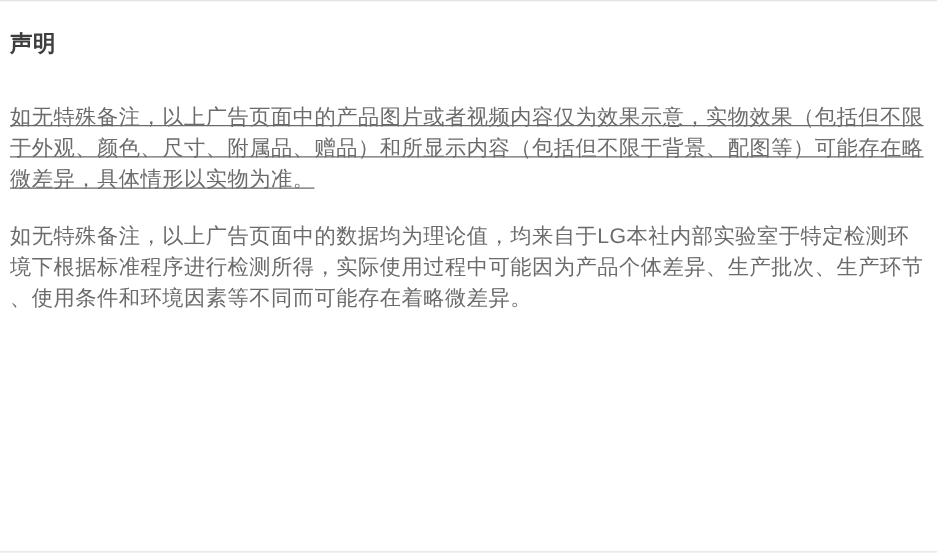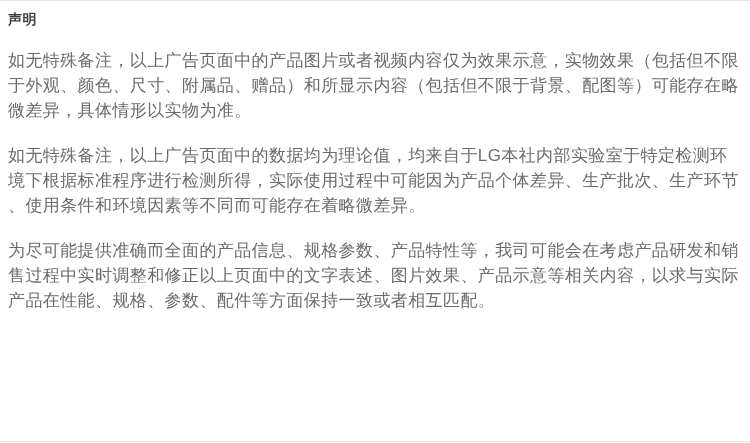--- a/index.html
+++ b/index.html
@@ -24,52 +24,52 @@
     border-top: 1px solid #e4e4e4;
   }
   .divider-top { top: 0; }
   .divider-bottom { bottom: 1px; }
   .content {
     box-sizing: border-box;
     width: 750px;
     padding: 0 8px;
   }
   .section-title {
-    margin: 7px 0 0 0;
-    font-size: 14px;
+    margin: 23px 0 0 0;
+    font-size: 18px;
     line-height: 25px;
     font-weight: bold;
     color: #3e3e3e;
     letter-spacing: 0.4px;
   }
   .para {
     margin: 20px 0 0 0;
     font-size: 17px;
     line-height: 25px;
     color: #6b6b6b;
     letter-spacing: 0.4px;
     text-align: left;
     word-break: break-all;
     line-break: anywhere;
   }
   .para:first-of-type {
-    margin-top: 16px;
+    margin-top: 33px;
+    text-decoration: underline;
   }
 </style>
 </head>
 <body>
 
 <div class="page">
   <div class="divider divider-top"></div>
 
   <div class="content">
     <h2 class="section-title">声明</h2>
 
     <p class="para">如无特殊备注，以上广告页面中的产品图片或者视频内容仅为效果示意，实物效果（包括但不限于外观、颜色、尺寸、附属品、赠品）和所显示内容（包括但不限于背景、配图等）可能存在略微差异，具体情形以实物为准。</p>
 
     <p class="para">如无特殊备注，以上广告页面中的数据均为理论值，均来自于LG本社内部实验室于特定检测环境下根据标准程序进行检测所得，实际使用过程中可能因为产品个体差异、生产批次、生产环节、使用条件和环境因素等不同而可能存在着略微差异。</p>
 
-    <p class="para">为尽可能提供准确而全面的产品信息、规格参数、产品特性等，我司可能会在考虑产品研发和销售过程中实时调整和修正以上页面中的文字表述、图片效果、产品示意等相关内容，以求与实际产品在性能、规格、参数、配件等方面保持一致或者相互匹配。</p>
 
   </div>
 
   <div class="divider divider-bottom"></div>
 </div>
 
 </body></html>

